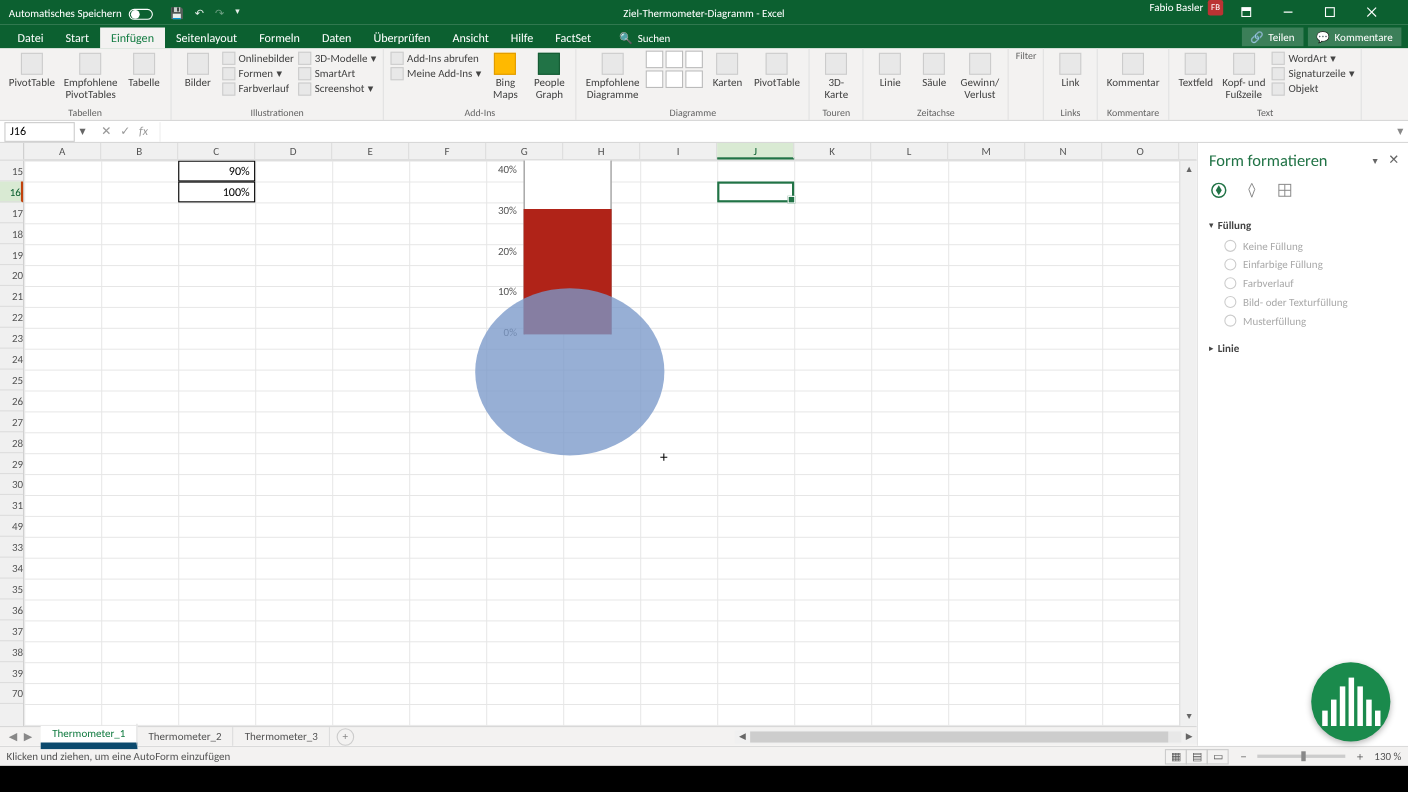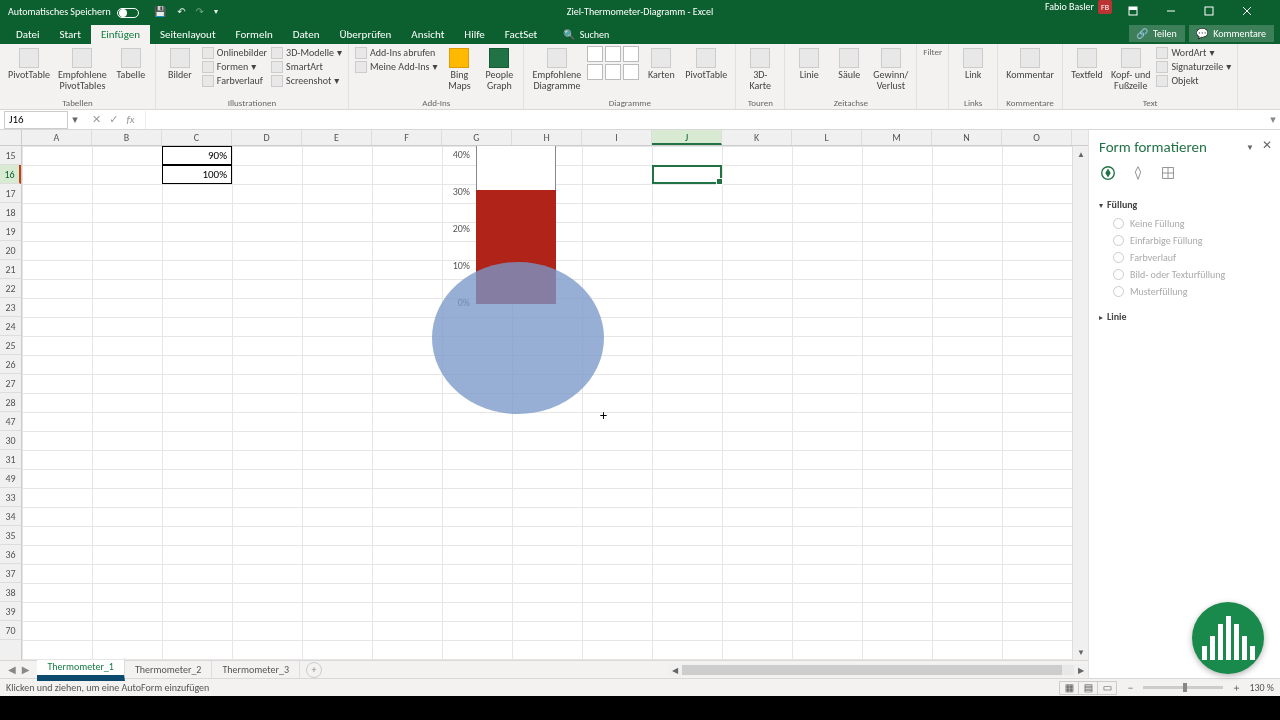--- a/index.html
+++ b/index.html
@@ -52,21 +52,21 @@
 
 
 .content { flex: 1; display: flex; min-height: 0; }
 .sheet { flex: 1; display: flex; flex-direction: column; position: relative; background: #fff; }
 .colheads { display: flex; height: 16px; background: #f0f0f0; font-size: 10px; color: #555; border-bottom: 1px solid #ccc; }
 .corner { width: 22px; border-right: 1px solid #ccc; background: #f0f0f0; }
 .ch { width: 70px; text-align: center; border-right: 1px solid #ddd; line-height: 16px; }
 .ch.sel { background: #d9ead3; color: #0c6030; border-bottom: 2px solid #217346; }
 .gridwrap { flex: 1; display: flex; overflow: hidden; position: relative; }
 .rowheads { width: 22px; background: #f0f0f0; font-size: 10px; color: #555; border-right: 1px solid #ccc; }
-.rh { height: 19px; text-align: center; line-height: 19px; border-bottom: 1px solid #ddd; }
+.rh { height: 19px; text-align: right; line-height: 19px; border-bottom: 1px solid #ddd; }
 .rh.sel { background: #d9ead3; color: #0c6030; border-right: 2px solid #c2410c; }
 .cells { position: relative; flex: 1; background-image: linear-gradient(#e6e6e6 1px, transparent 1px), linear-gradient(90deg, #e6e6e6 1px, transparent 1px); background-size: 70px 19px; }
 .cell { position: absolute; width: 70px; height: 19px; font-size: 11px; display: flex; align-items: center; justify-content: flex-end; padding: 0 4px; }
 .bordered { border: 1px solid #000; }
 .active-cell { border: 2px solid #217346; background: #fff; }
 .active-cell::after { content: ""; position: absolute; right: -3px; bottom: -3px; width: 5px; height: 5px; background: #217346; border: 1px solid #fff; }
 
 
 .chartlayer { position: absolute; left: 300px; top: -2px; width: 500px; height: 470px; pointer-events: none; }
 .axislabel { position: absolute; font-size: 10px; color: #555; right: 352px; transform: translateY(-50%); }
@@ -407,21 +407,21 @@
             <div class="rh">19</div>
             <div class="rh">20</div>
             <div class="rh">21</div>
             <div class="rh">22</div>
             <div class="rh">23</div>
             <div class="rh">24</div>
             <div class="rh">25</div>
             <div class="rh">26</div>
             <div class="rh">27</div>
             <div class="rh">28</div>
-            <div class="rh">47</div>
+            <div class="rh">29</div>
             <div class="rh">30</div>
             <div class="rh">31</div>
             <div class="rh">49</div>
             <div class="rh">33</div>
             <div class="rh">34</div>
             <div class="rh">35</div>
             <div class="rh">36</div>
             <div class="rh">37</div>
             <div class="rh">38</div>
             <div class="rh">39</div>

